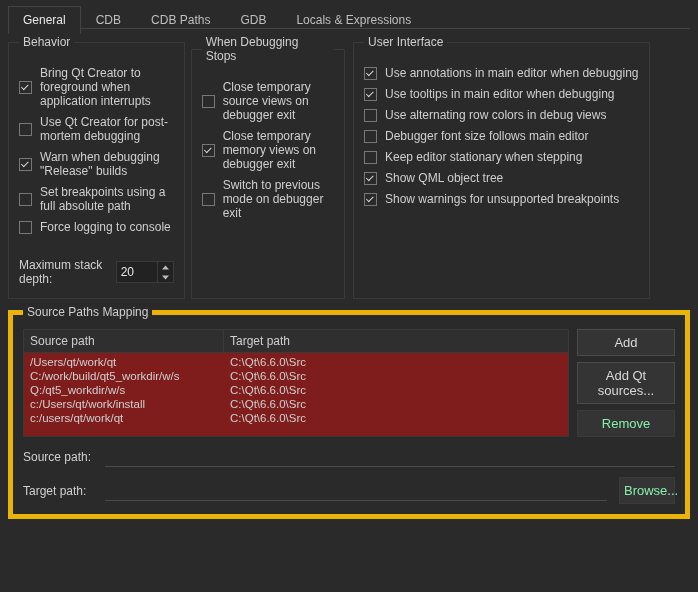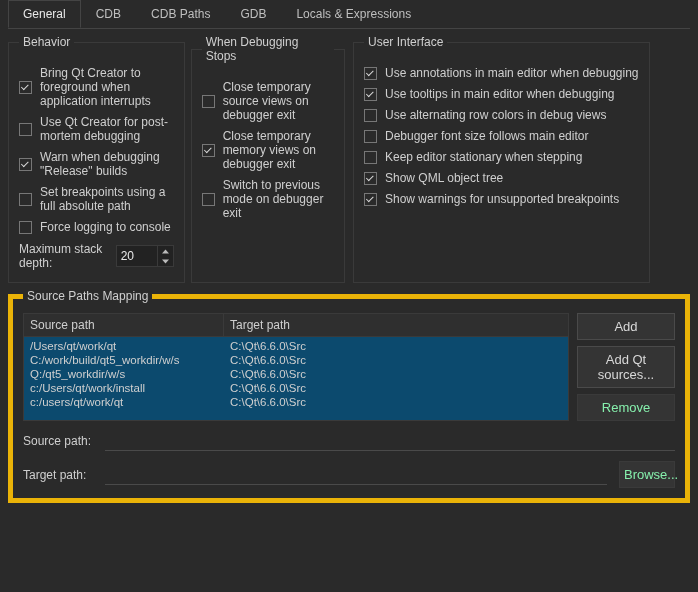--- a/index.html
+++ b/index.html
@@ -21,21 +21,21 @@
     border-bottom: 1px solid #444;
     gap: 0;
   }
   .tab {
     padding: 6px 14px 6px 14px;
     color: #bfbfbf;
     cursor: pointer;
     border: 1px solid transparent;
     border-bottom: none;
     position: relative;
-    top: 0;
+    top: 6px;
   }
   .tab.active {
     background: #2a2a2a;
     border: 1px solid #444;
     border-bottom: 1px solid #2a2a2a;
     color: #e8e8e8;
   }
   .row2 {
     display: flex;
     gap: 8px;
@@ -74,21 +74,21 @@
     width: 6px;
     height: 3px;
     border-left: 1.5px solid #d8d8d8;
     border-bottom: 1.5px solid #d8d8d8;
     transform: rotate(-45deg) translate(0px,-1px);
   }
   .stack-row {
     display: flex;
     align-items: center;
     gap: 10px;
-    margin-top: 8px;
+    margin-top: 24px;
   }
   .spin {
     display: flex;
     align-items: stretch;
     background: #222;
     border: 1px solid #3a3a3a;
     width: 72px;
     height: 22px;
     position: relative;
   }
@@ -120,21 +120,21 @@
     border: 5px solid #eab308;
     padding: 10px;
   }
   .table-wrap {
     display: flex;
     gap: 8px;
   }
   .tbl {
     flex: 1;
     border: 1px solid #3a3a3a;
-    background: #0c4a6e;
+    background: #7f1d1d;
   }
   .tbl-head {
     display: flex;
     background: #2f2f2f;
     border-bottom: 1px solid #3a3a3a;
     font-size: 12px;
   }
   .tbl-head div {
     padding: 4px 6px;
     border-right: 1px solid #3a3a3a;

